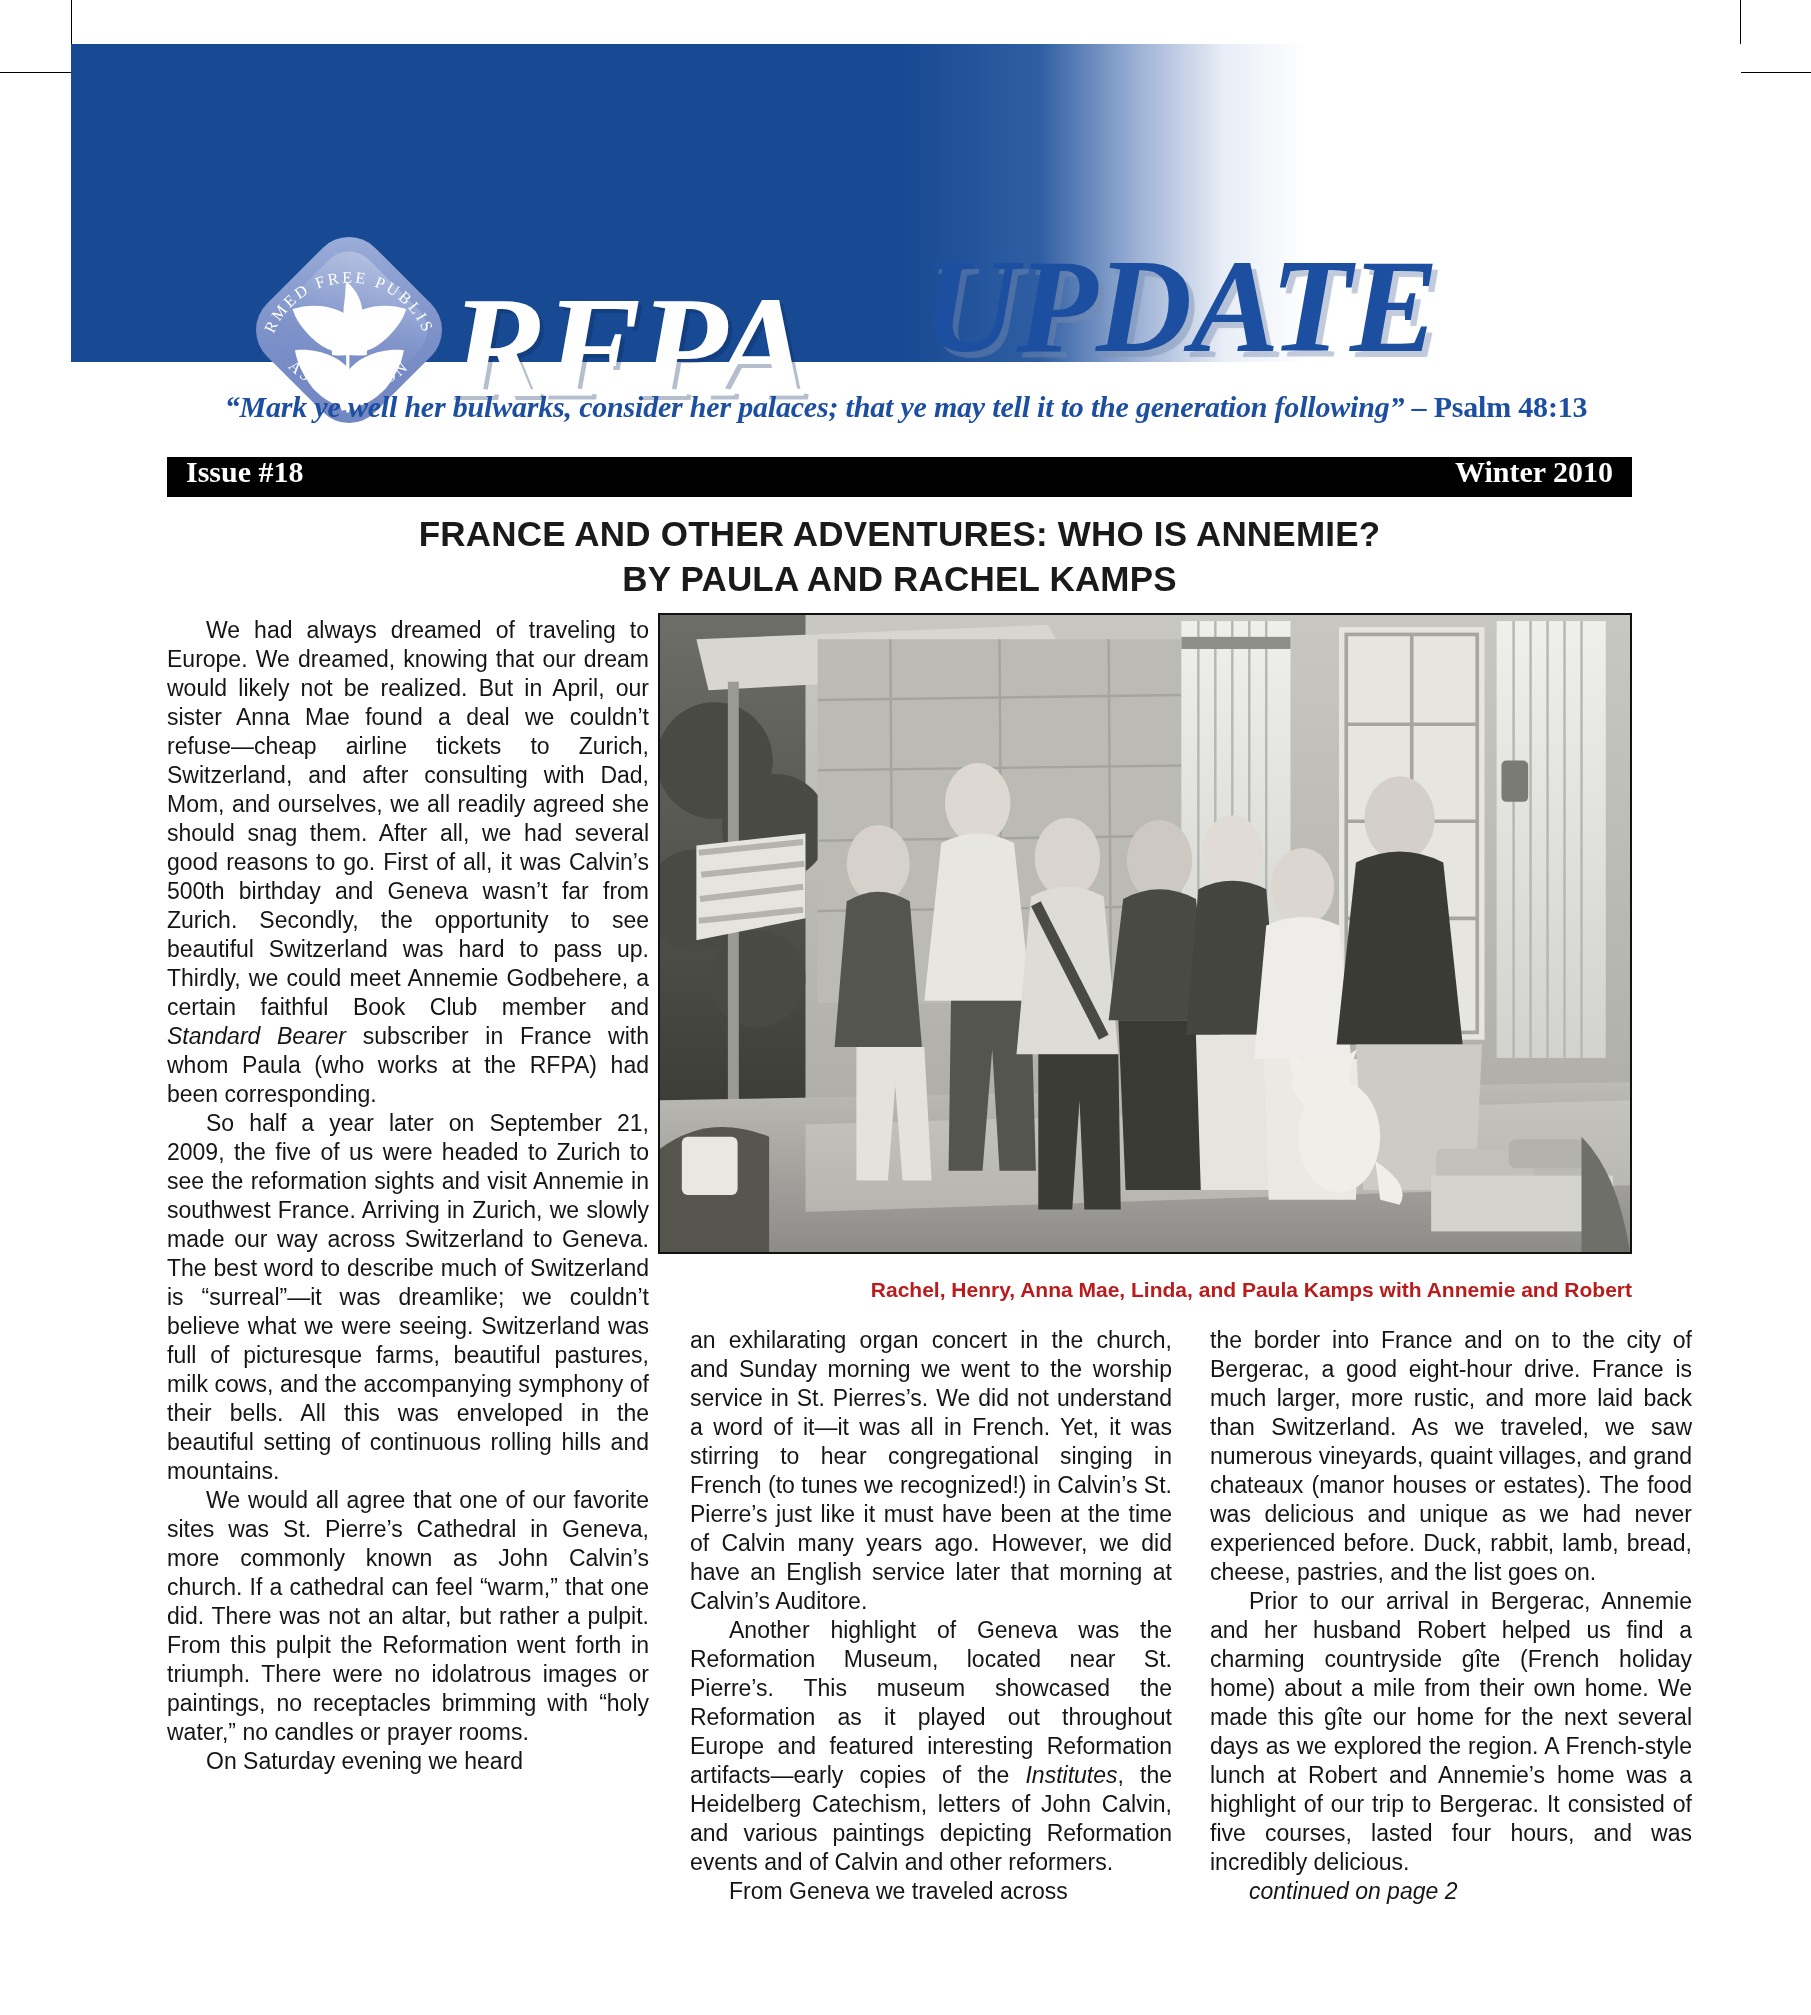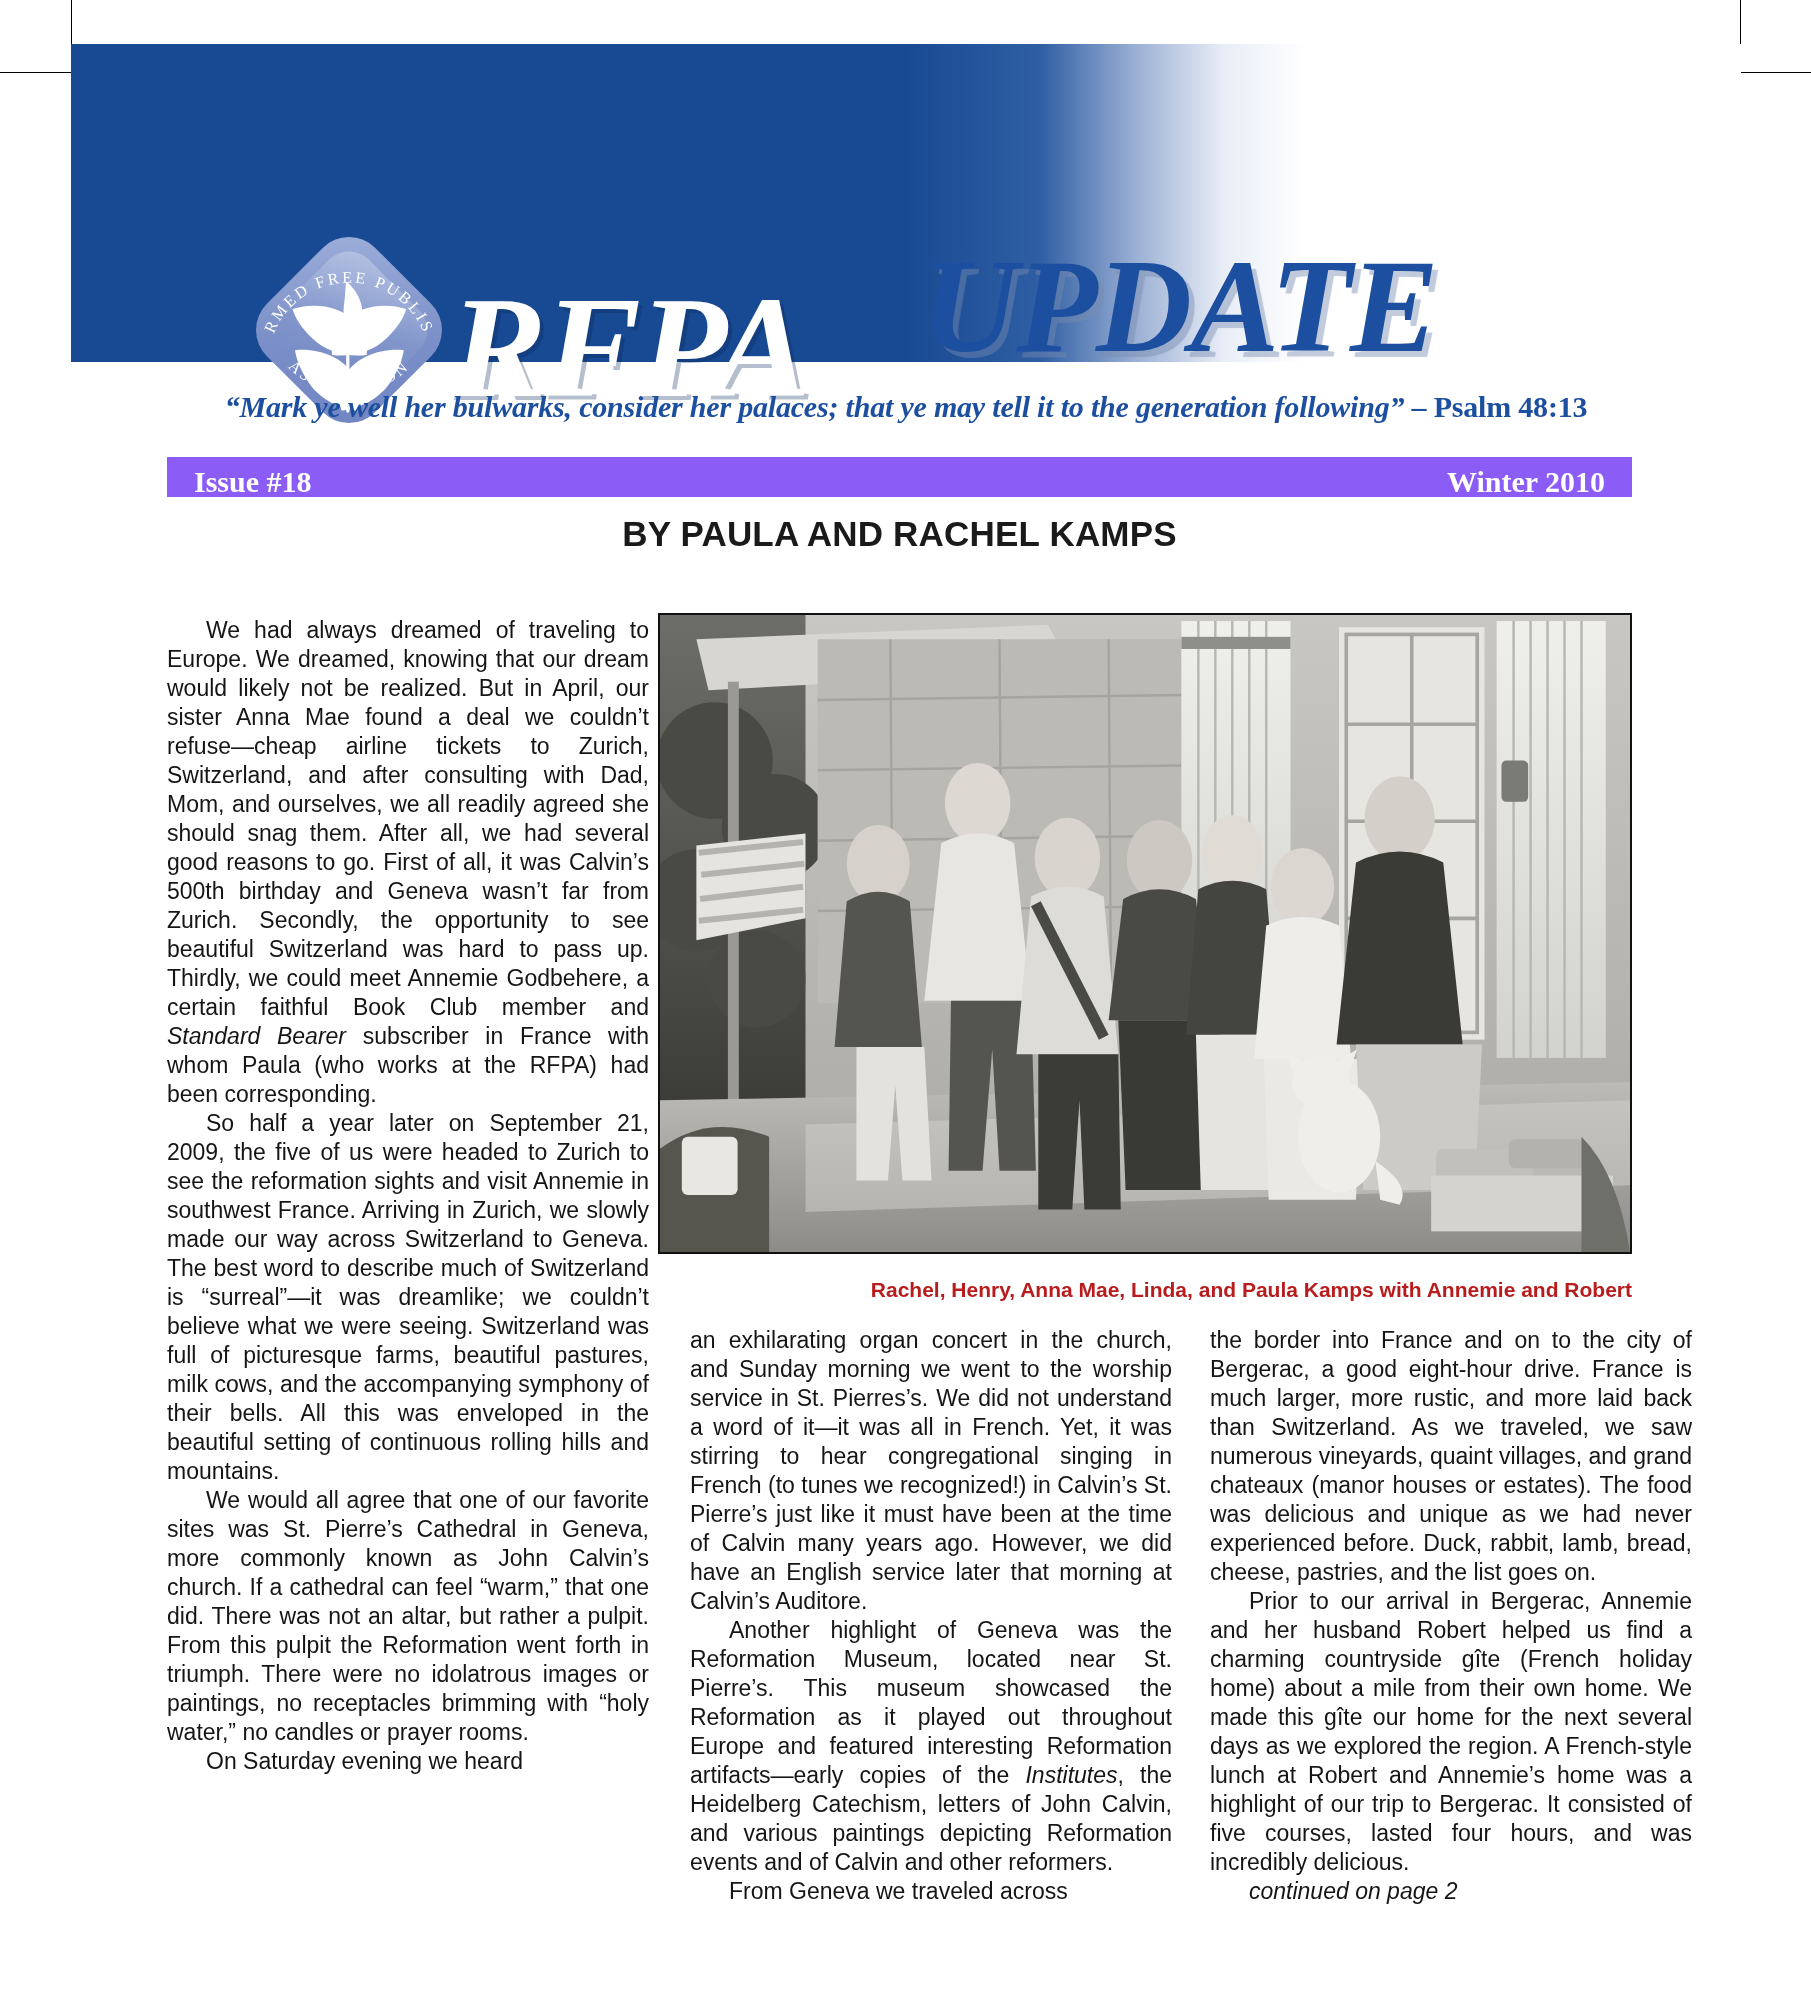--- a/index.html
+++ b/index.html
@@ -26,22 +26,22 @@
     font-size:133px;line-height:133px;letter-spacing:-1.6px;color:#1d4fa0;
     text-shadow:5.6px 5.6px 0.8px rgba(120,140,175,.45);}
 
   
   .tagline{position:absolute;left:71px;top:365px;width:1670px;text-align:center;
     font-family:"Liberation Serif",serif;font-style:italic;font-weight:bold;
     font-size:30px;line-height:44px;color:#1d4fa0;letter-spacing:-0.2px;white-space:nowrap;margin-top:20px;}
   .tagline .psalm{font-style:normal;}
 
   
-  .issuebar{position:absolute;left:167px;top:457px;width:1465px;height:40px;background:#8b5cf6;
-    display:flex;align-items:flex-end;justify-content:space-between;padding:0 27px;box-sizing:border-box;}
+  .issuebar{position:absolute;left:167px;top:457px;width:1465px;height:40px;background:#000000;
+    display:flex;align-items:flex-start;justify-content:space-between;padding:0 19px;box-sizing:border-box;}
   .issuebar span{font-family:"Liberation Serif",serif;font-weight:bold;font-size:30px;line-height:30px;color:#ffffff;}
 
   
   .headline{position:absolute;left:167px;top:511px;width:1465px;text-align:center;
     font-family:"Liberation Sans",sans-serif;font-weight:bold;font-size:35px;line-height:45px;color:#1a1a1a;letter-spacing:0.2px;}
 
   
   .photo{position:absolute;left:658px;top:613px;width:974px;height:641px;border:2px solid #111;box-sizing:border-box;overflow:hidden;background:#9a9a9a;}
   .photo svg{display:block;width:100%;height:100%;}
   .caption{position:absolute;left:658px;top:1278px;width:974px;
@@ -113,20 +113,21 @@
   </div>
 
   <div class="tagline"><span>“Mark ye well her bulwarks, consider her palaces; that ye may tell it to the generation following”</span><span class="psalm"> – Psalm 48:13</span></div>
 
   <div class="issuebar">
     <span>Issue #18</span>
     <span>Winter 2010</span>
   </div>
 
   <div class="headline">
+    <div>FRANCE AND OTHER ADVENTURES: WHO IS ANNEMIE?</div>
     <div>BY PAULA AND RACHEL KAMPS</div>
   </div>
 
   <div class="photo">
     <svg viewBox="0 0 800 525" preserveAspectRatio="none" xmlns="http://www.w3.org/2000/svg">
       <defs>
         <linearGradient id="wall" x1="0" y1="0" x2="0" y2="1">
           <stop offset="0%" stop-color="#c9c7c2"></stop>
             <stop offset="100%" stop-color="#a9a7a2"></stop>
         </linearGradient>

